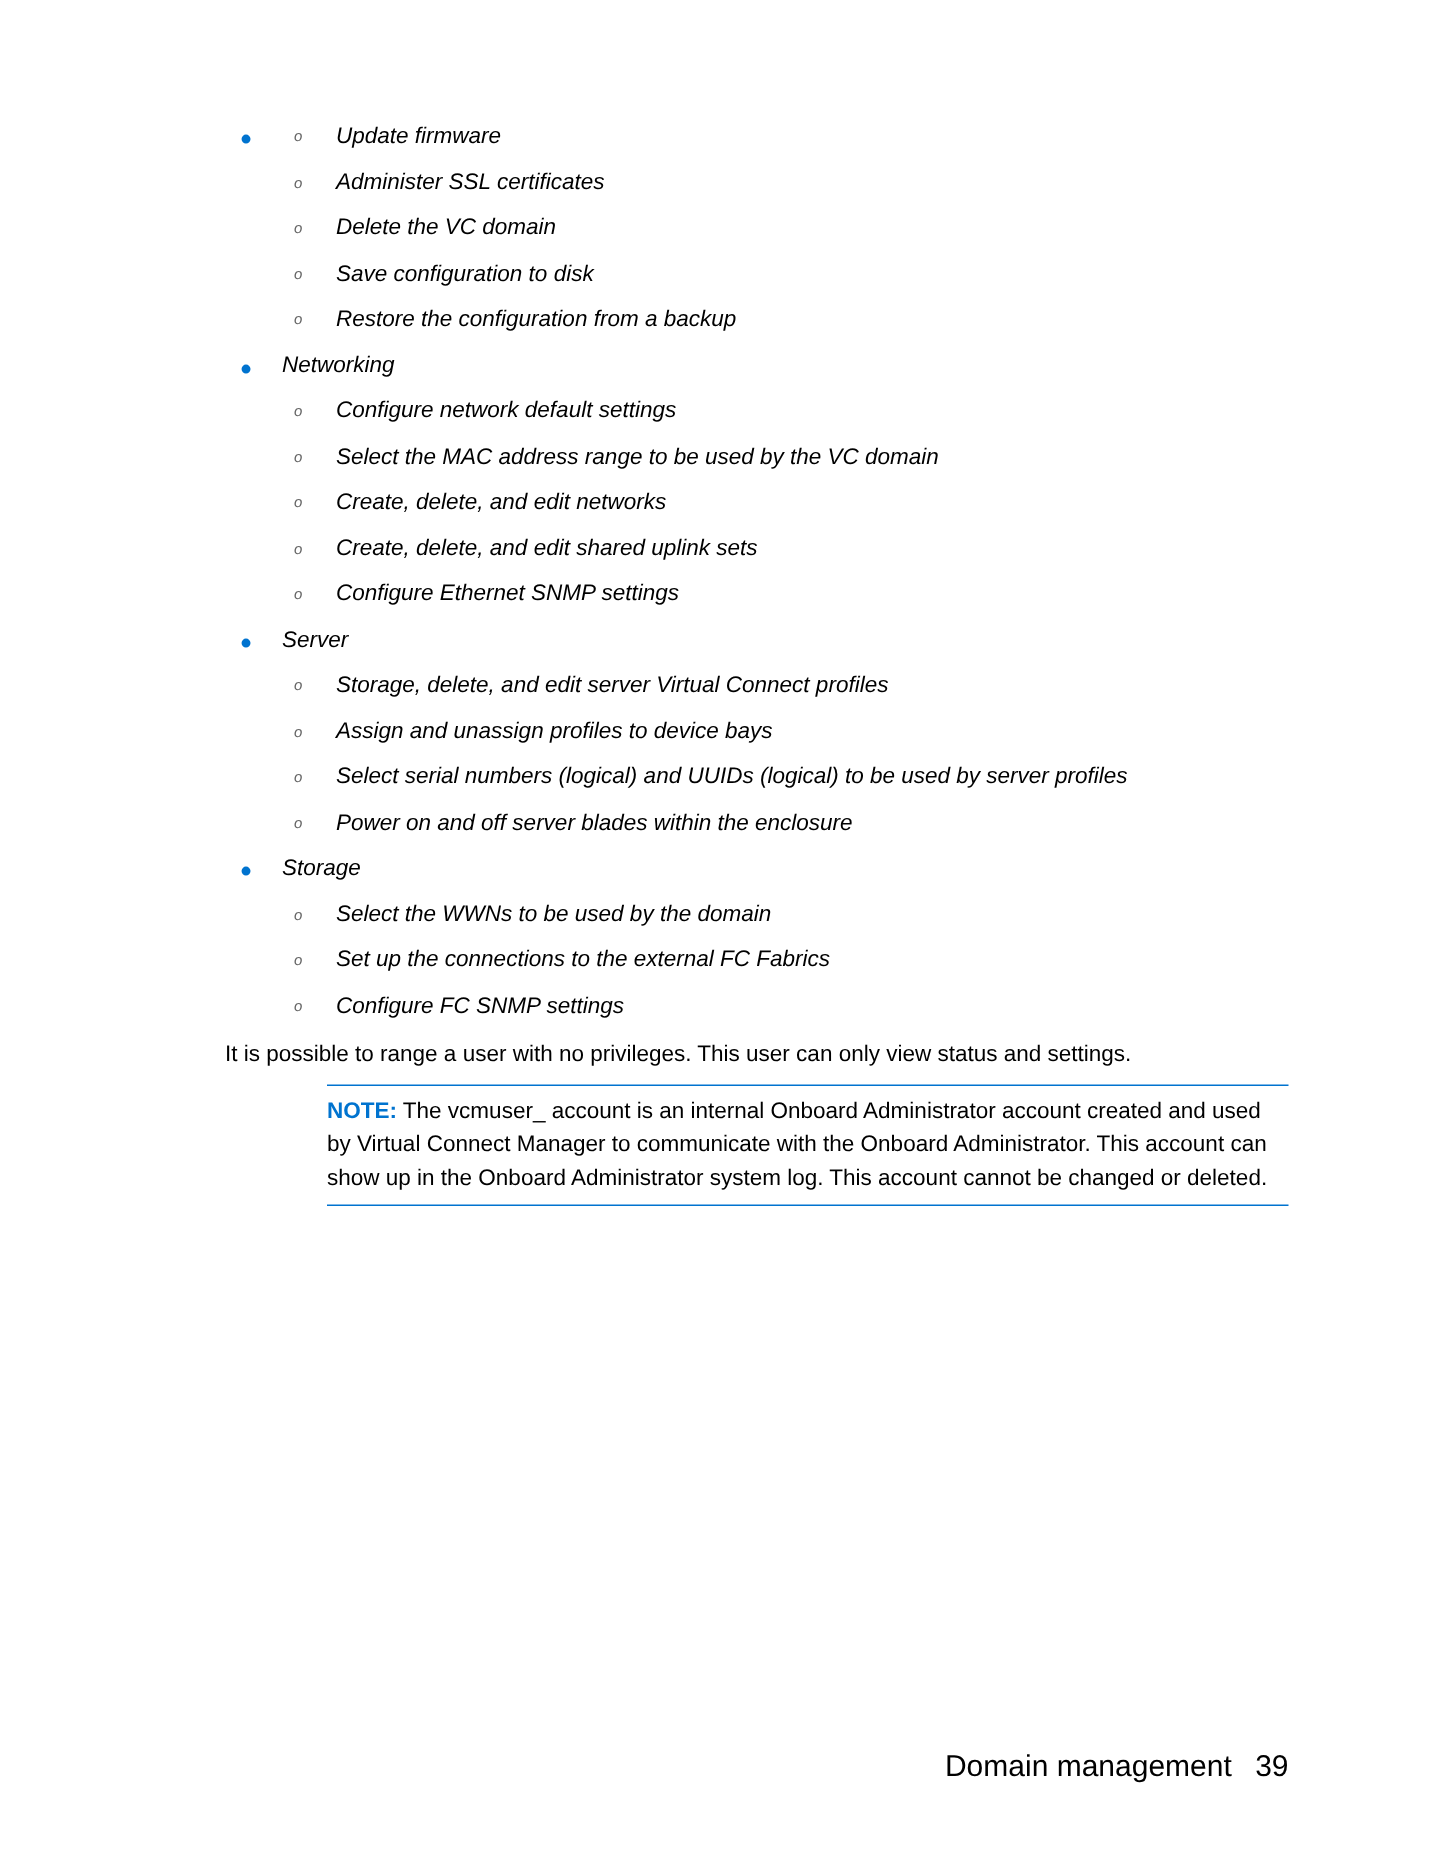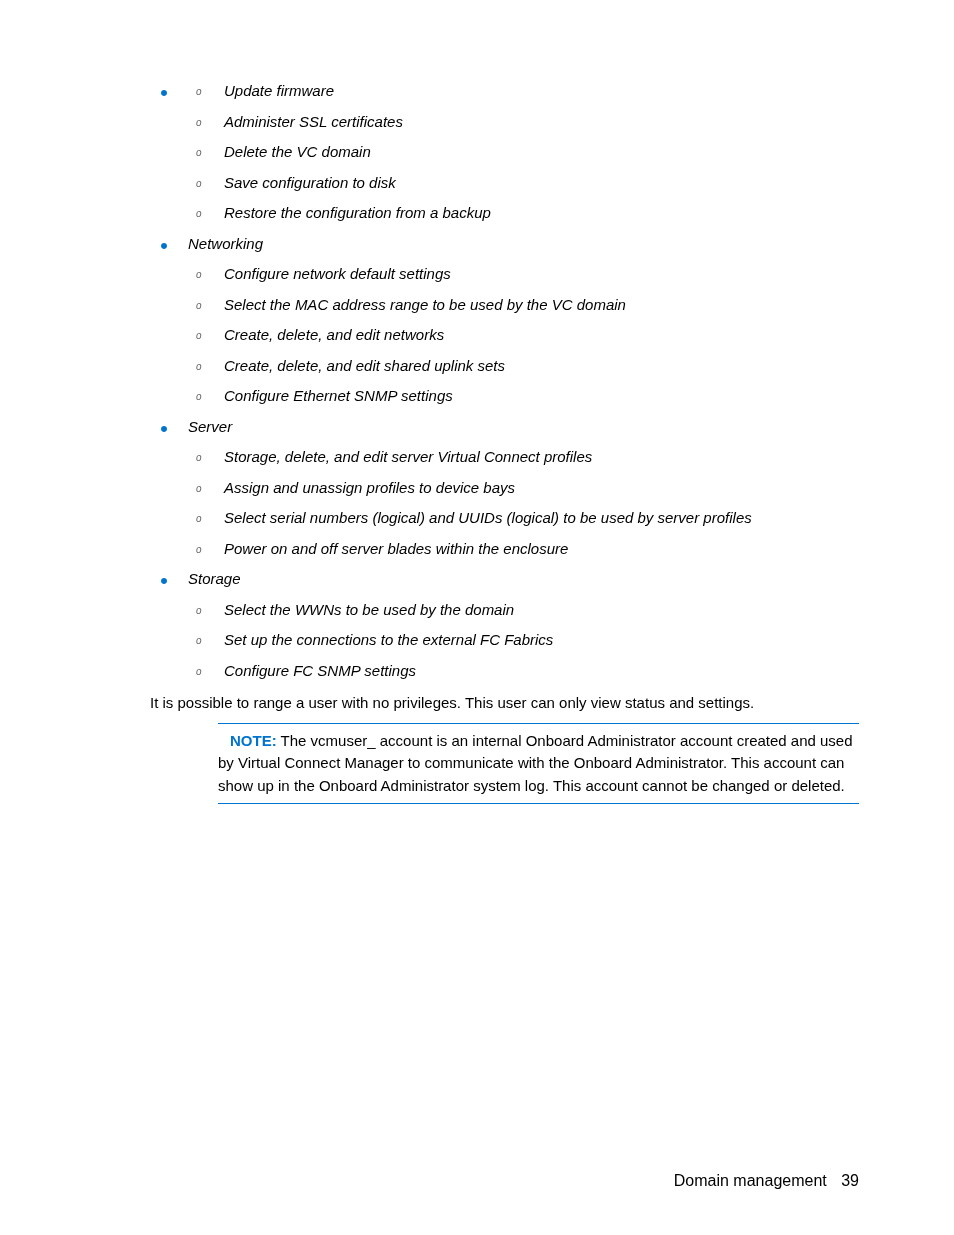--- a/index.html
+++ b/index.html
@@ -64,30 +64,29 @@
     .note-box {
       border-top: 1px solid #0073cf;
       border-bottom: 1px solid #0073cf;
       margin-left: 68px;
       margin-right: 0;
       padding: 6px 0 6px 0;
     }
     .note-label {
       color: #0073cf;
       font-weight: bold;
-      margin-left: 12px;
     }
     .note-text {
       display: inline;
     }
     .footer {
       position: absolute;
       bottom: 45px;
       right: 95px;
-      font-size: 16px;
+      font-size: 20px;
     }
     .page-num {
       margin-left: 10px;
     }
   </style>
 </head>
 <body>
 
 <div class="content">
 

